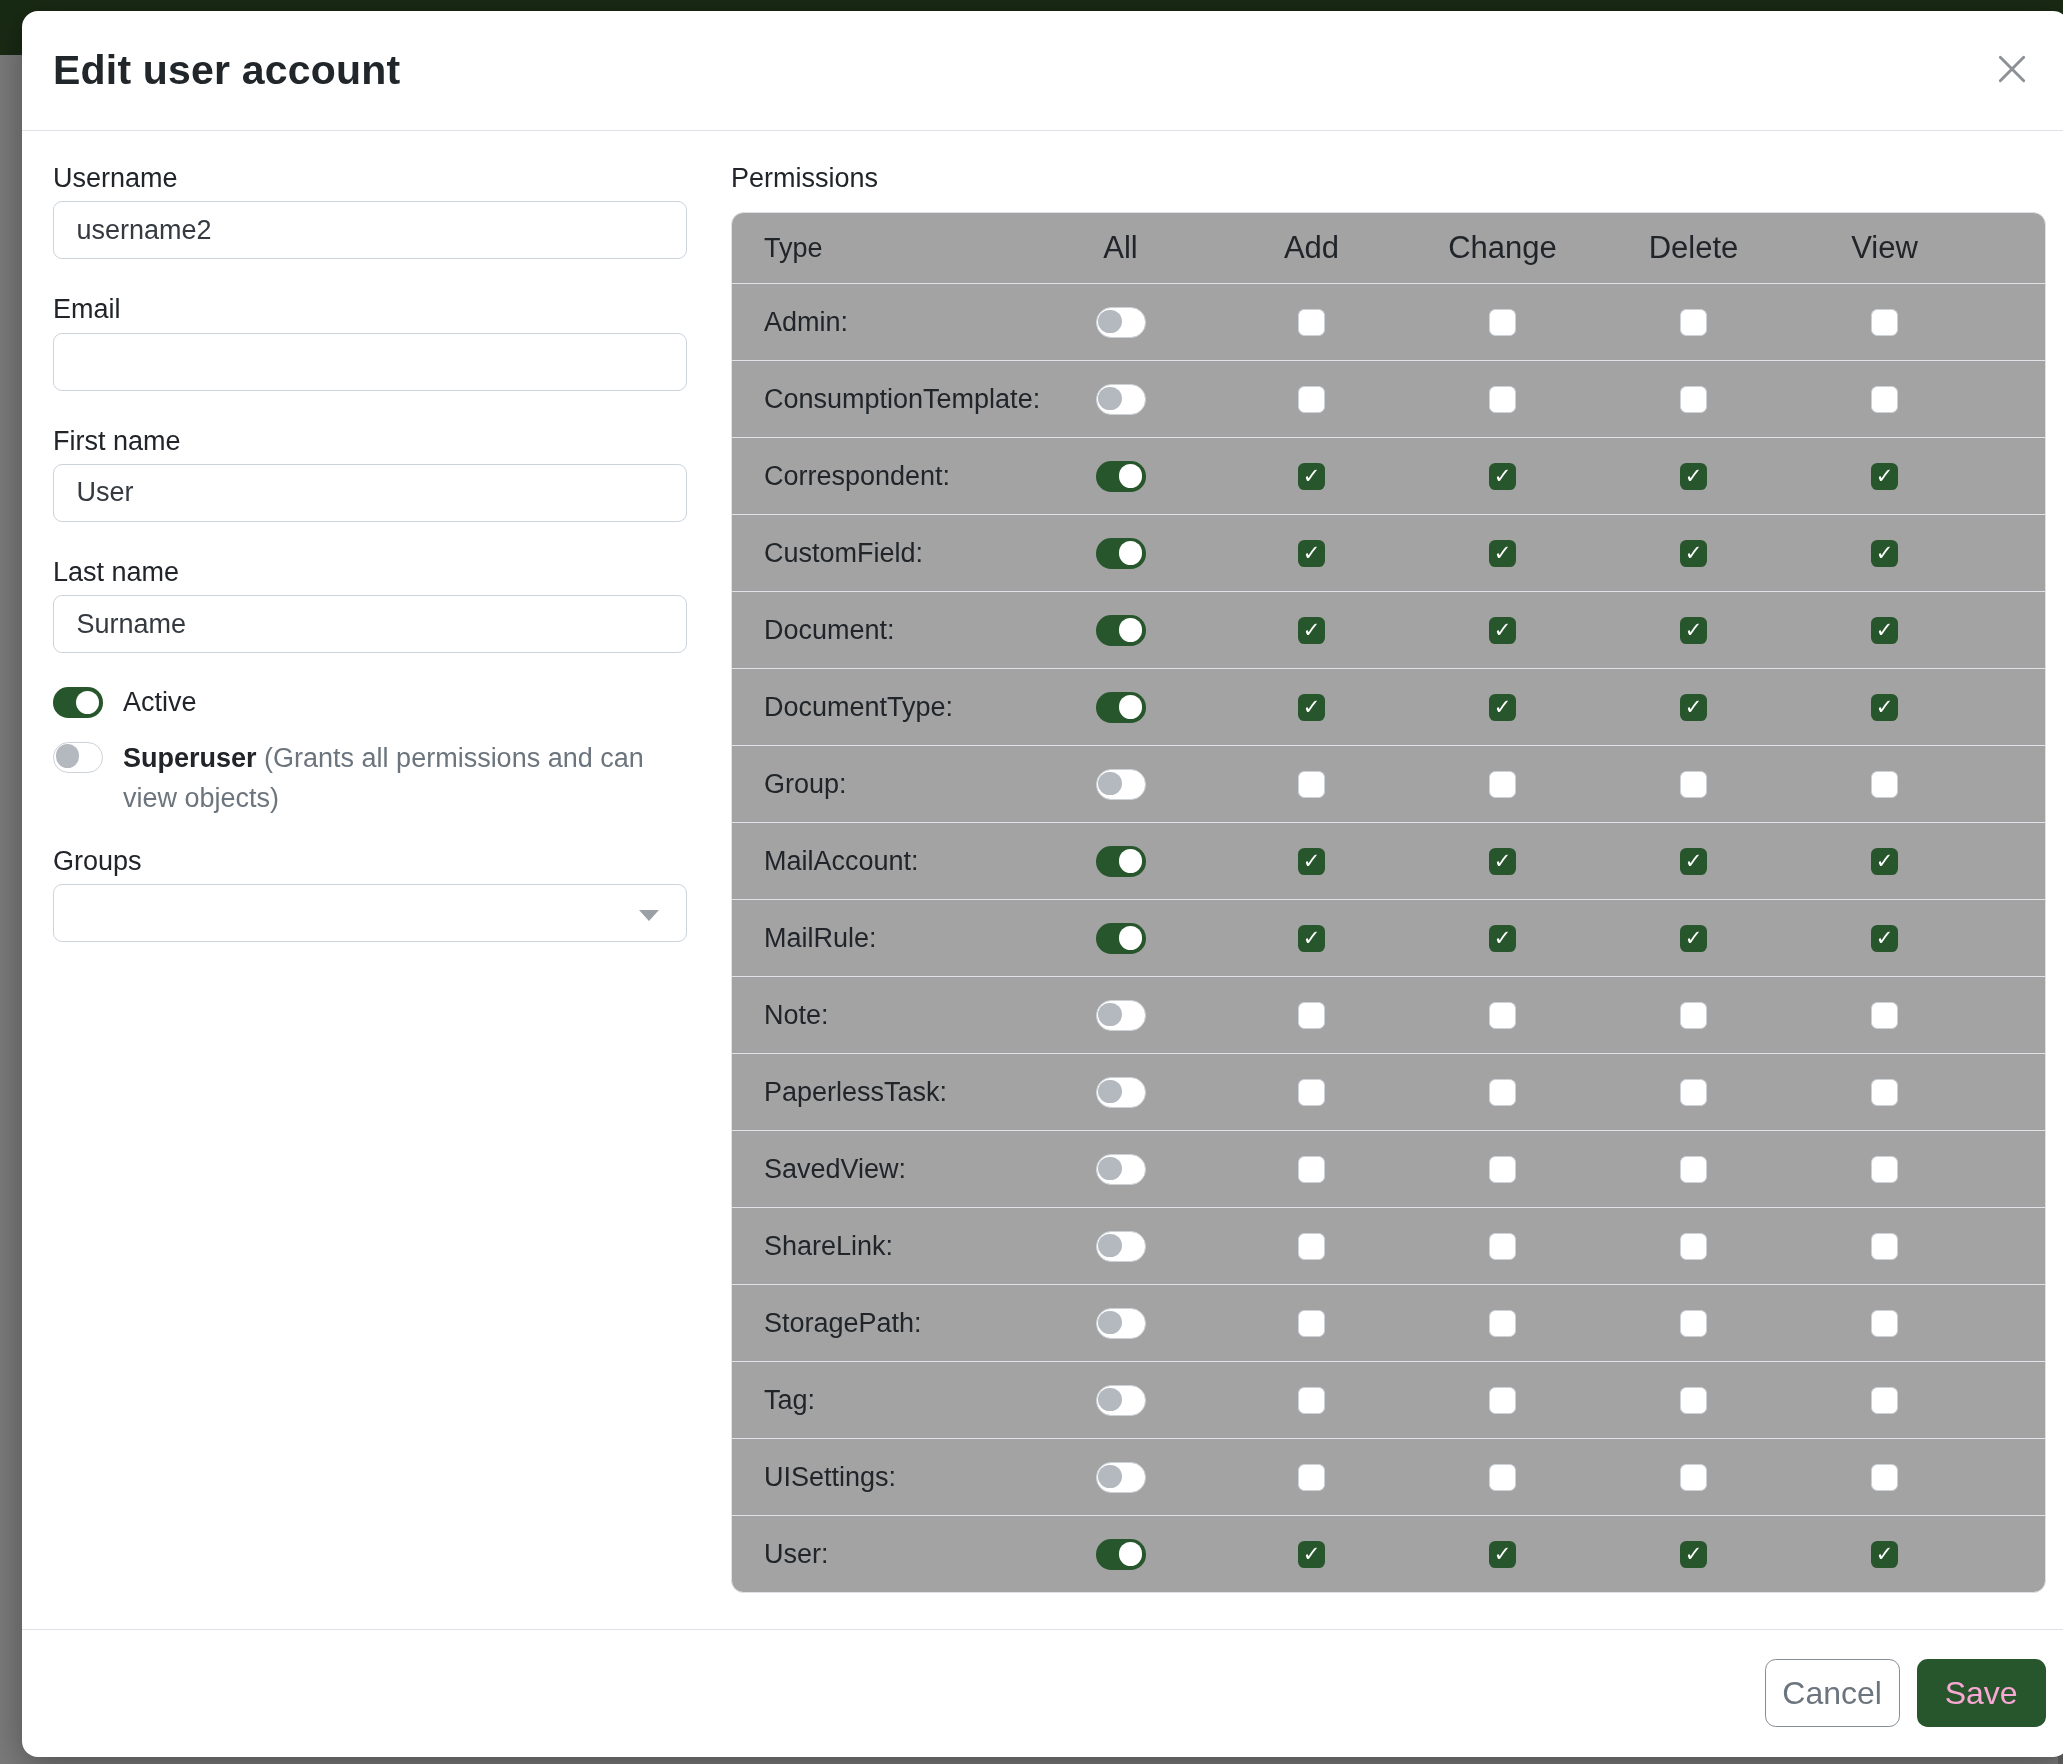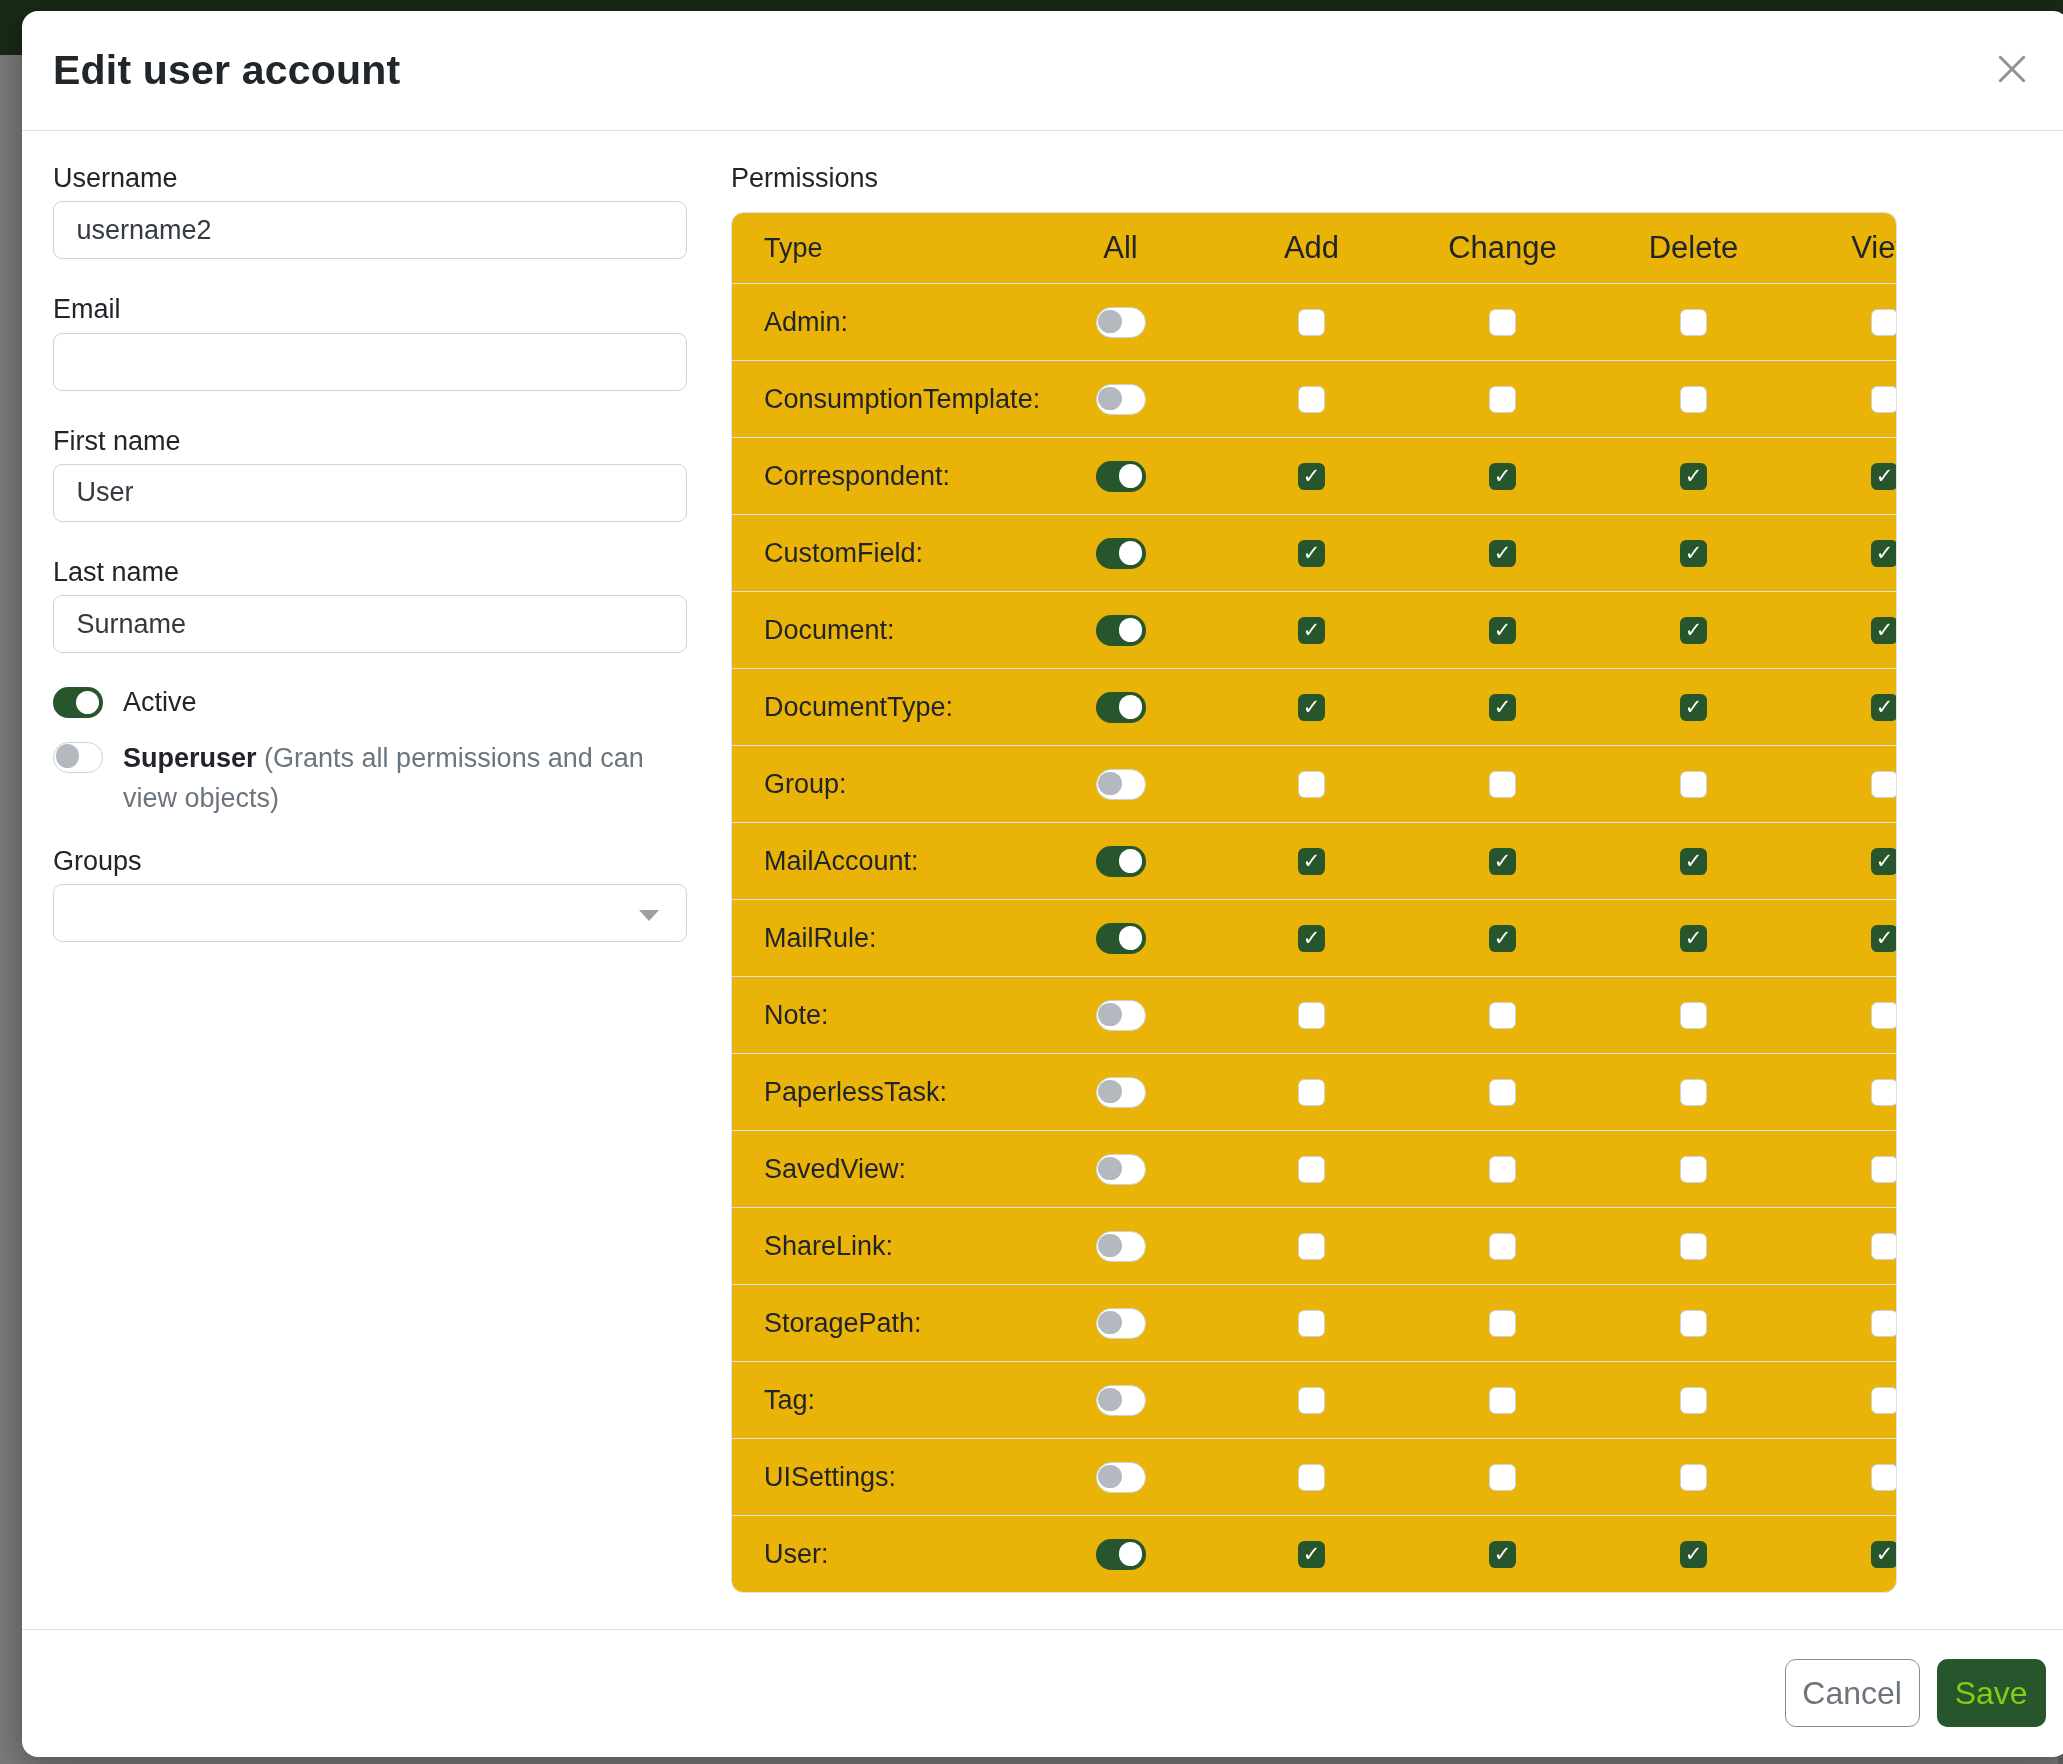--- a/index.html
+++ b/index.html
@@ -83,22 +83,22 @@
   .caret {
     position:absolute; right:27px; top:25px;
     width:0; height:0;
     border-left:10px solid transparent; border-right:10px solid transparent;
     border-top:11.7px solid #9aa0a6;
   }
 
   
   .perm-label { font-size:27px; line-height:32px; margin-bottom:18px; }
   .perm-table {
-    width:1166px; border:0.9px solid #dee2e6; border-radius:12.6px;
-    overflow:hidden; background:#eab308;
+    width:1315px; border:0.9px solid #dee2e6; border-radius:12.6px;
+    overflow:hidden; background:#a3a3a3;
   }
   .prow {
     display:grid;
     grid-template-columns:293px 191px 191px 191px 191px 191px;
     align-items:center;
     height:77px;
     border-top:0.9px solid #dfe2e6;
   }
   .prow.head { height:70px; border-top:none; }
   .prow > .cell { display:flex; justify-content:center; align-items:center; }
@@ -125,21 +125,21 @@
   }
   .btn {
     height:68px; border-radius:10.8px; font-size:32px; cursor:pointer;
     font-family:"Liberation Sans","DejaVu Sans",sans-serif;
     display:flex; align-items:center; justify-content:center;
   }
   .btn-cancel {
     width:135px; background:#fff; color:#6c757d; border:1.8px solid #848c94;
   }
   .btn-save {
-    width:109px; background:#28562c; color:#84cc16; border:none;
+    width:129px; background:#28562c; color:#f9a8d4; border:none;
   }
 </style>
 </head>
 <body>
 
 <div class="navbar-dim"></div>
 <div class="scroll-strip"></div>
 
 <div class="modal">
 

